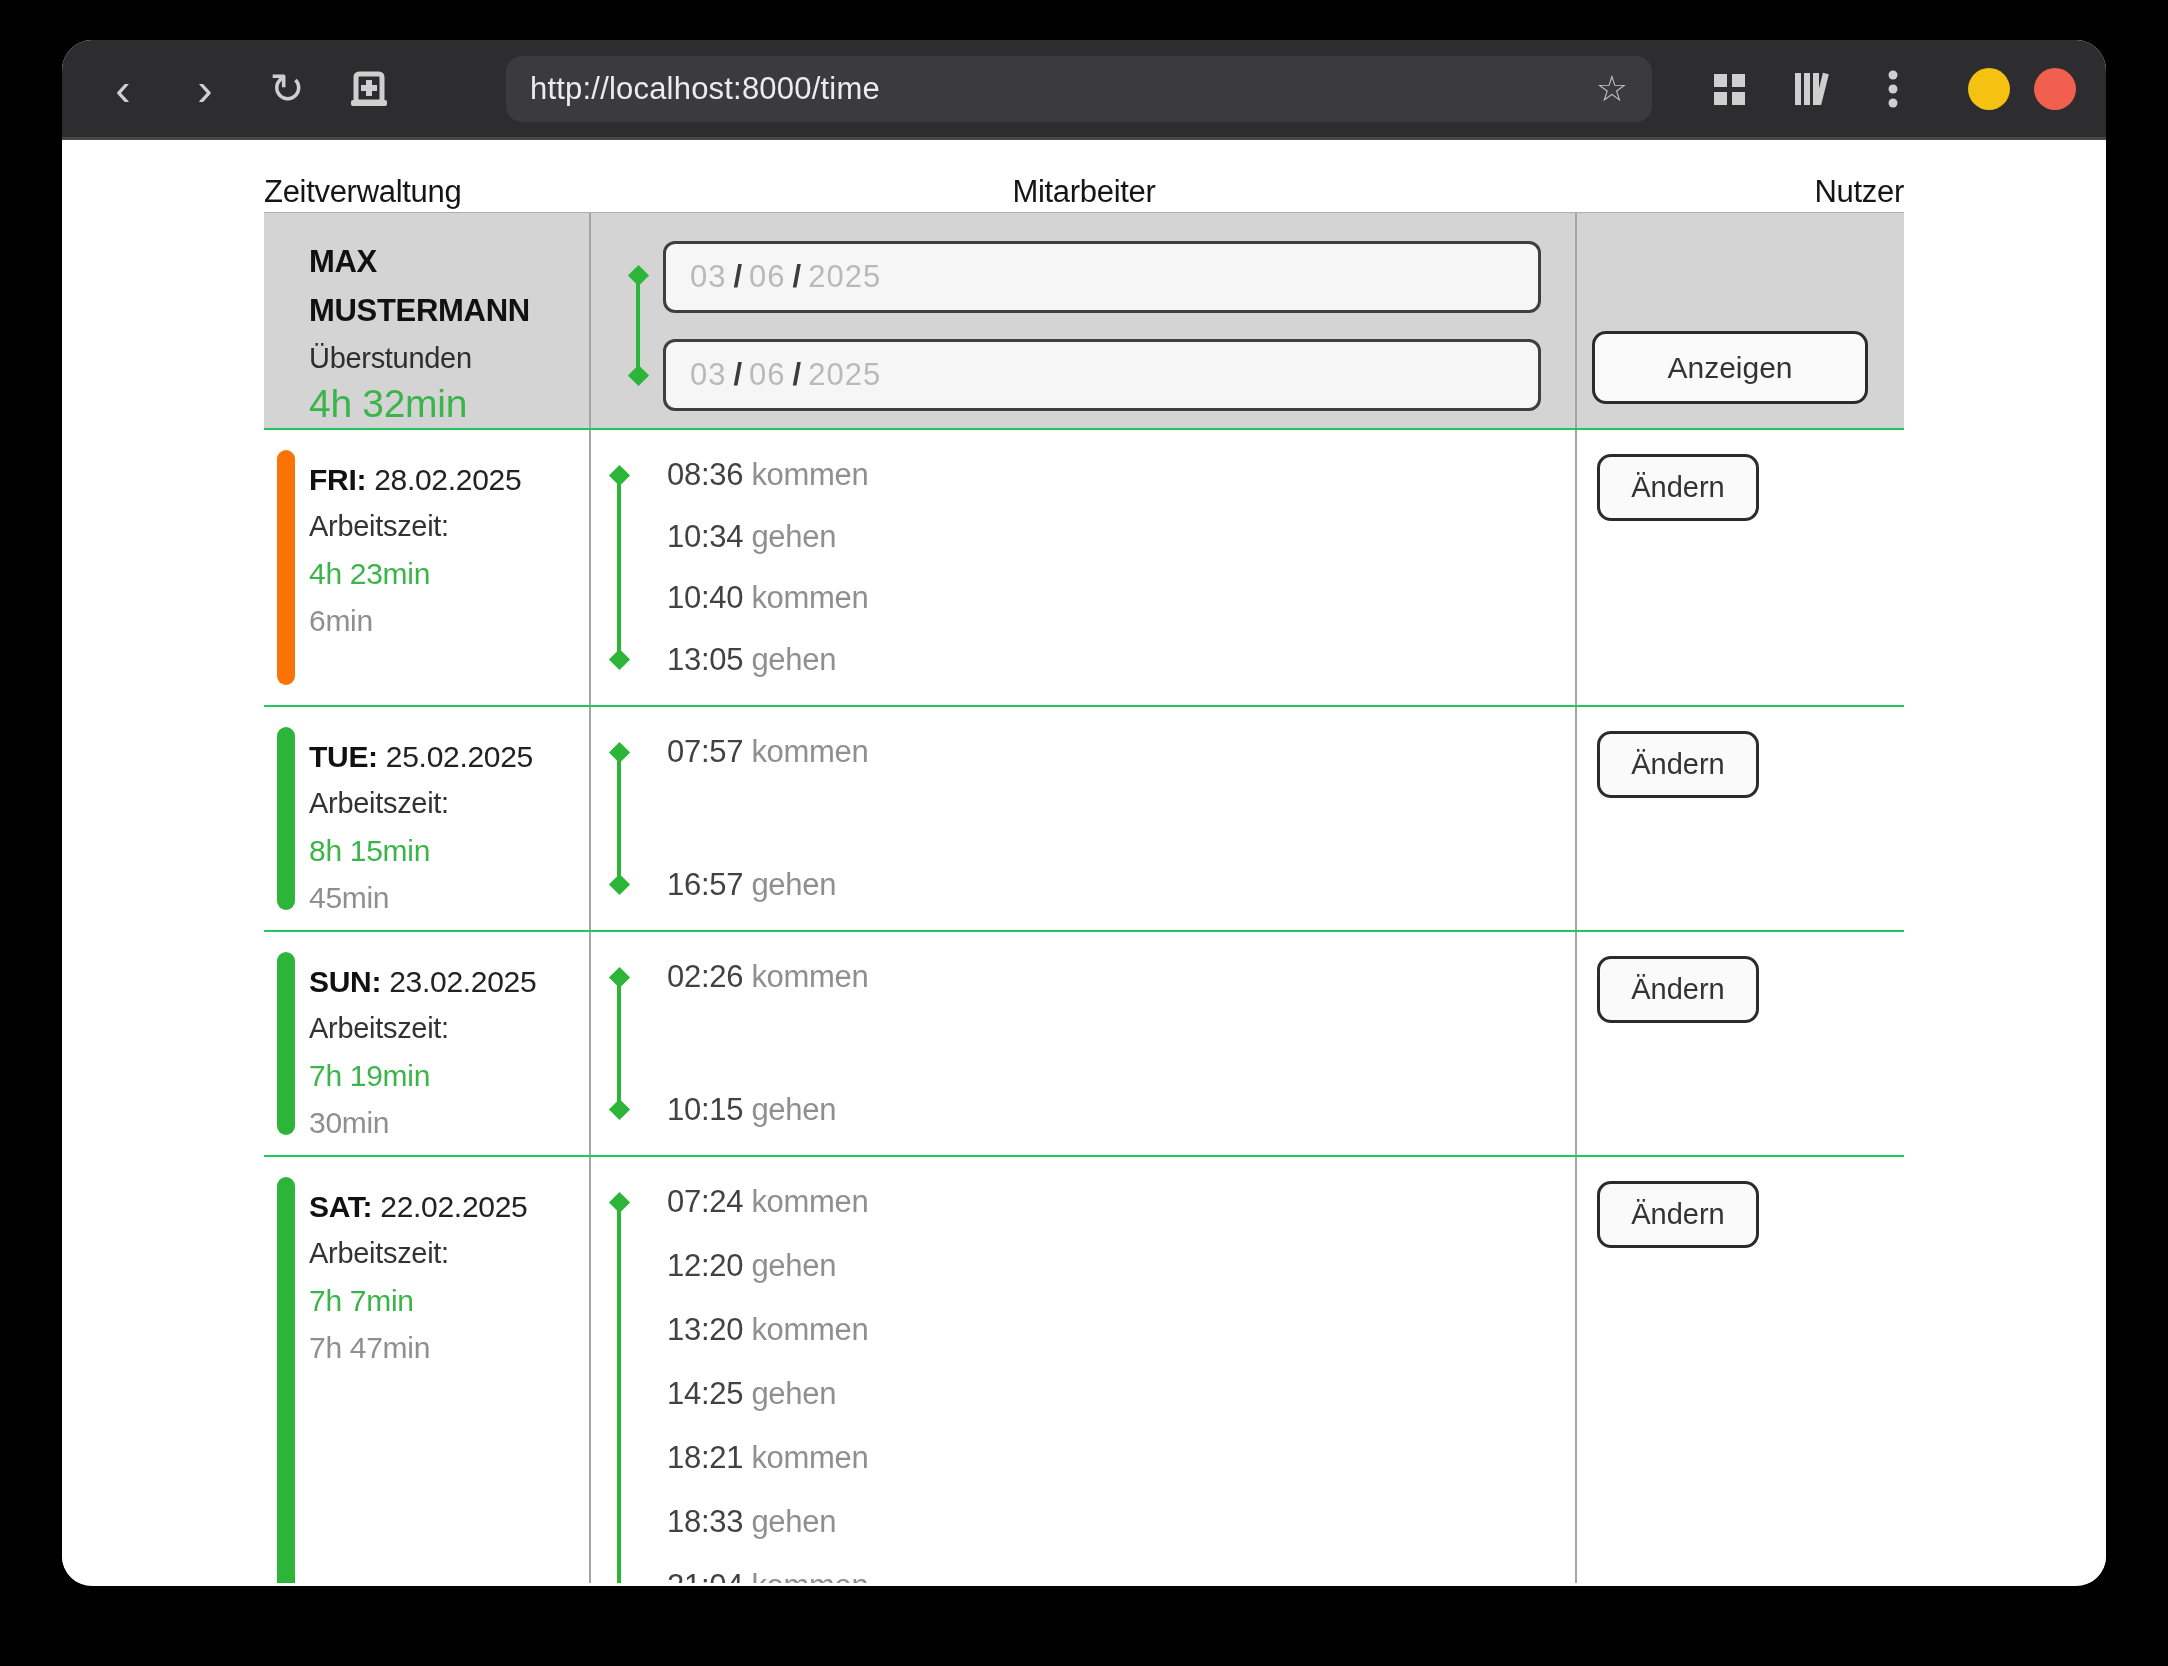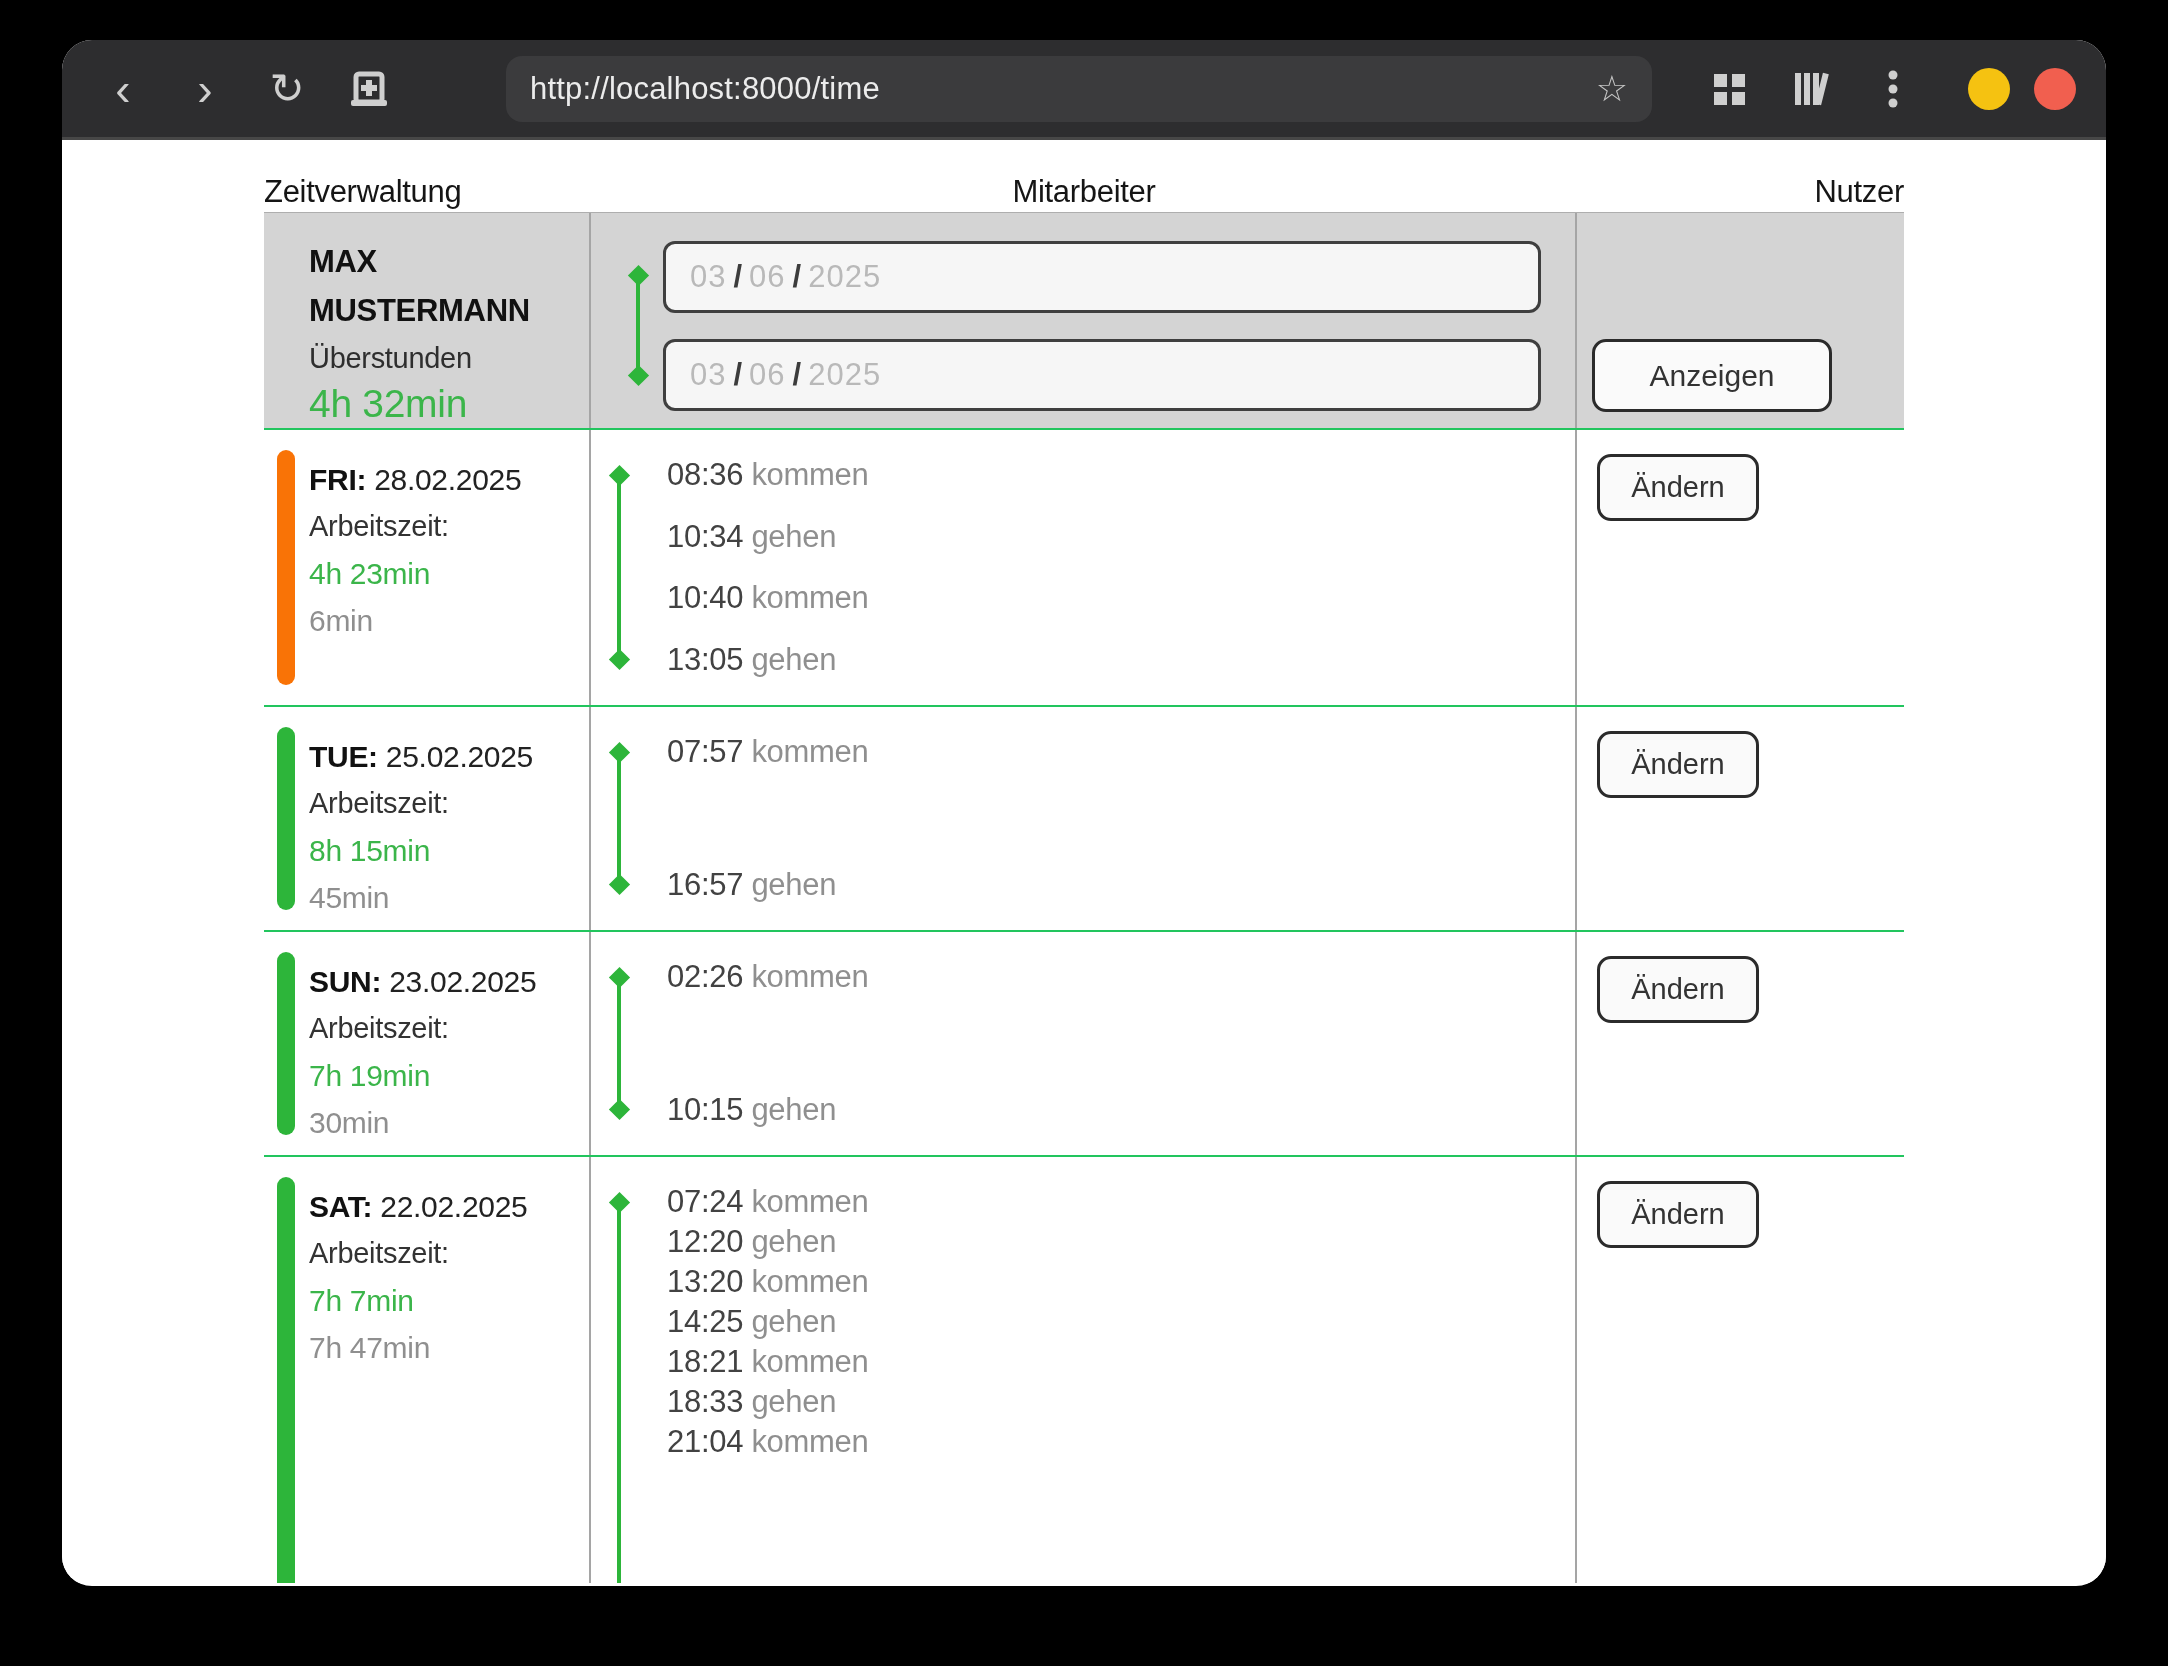--- a/index.html
+++ b/index.html
@@ -42,21 +42,21 @@
   .green{color:var(--green-text,#3bb54a);}
   .gray{color:#8f8f8f;}
 
   .date-input{position:absolute;left:72px;width:878px;height:72px;background:#f6f6f6;border:3px solid #3f3f3f;border-radius:12px;box-sizing:border-box;display:flex;align-items:center;padding:0 24px;font-size:31px;cursor:text;}
   .date-input.first{top:28px;}
   .date-input.second{top:126px;}
   .ph{color:#b9b9b9;letter-spacing:1px;}
   .sep{color:#3c3c3c;margin:0 7px;font-weight:bold;}
 
   .btn{background:#fafafa;border:3px solid #2b2b2b;border-radius:14px;font-family:inherit;color:#333;cursor:pointer;}
-  .btn-anzeigen{position:absolute;top:126px;left:15px;width:240px;height:73px;font-size:30px;}
+  .btn-anzeigen{position:absolute;top:118px;left:15px;width:276px;height:73px;font-size:30px;}
   .btn-aendern{position:absolute;top:24px;left:20px;width:162px;height:67px;font-size:29px;}
 
   
   .timeline{position:absolute;width:4px;background:var(--green-bar,#2db53a);}
   .timeline::before,.timeline::after{content:"";position:absolute;width:15px;height:15px;background:inherit;left:-5.5px;transform:rotate(45deg);}
   .timeline::before{top:-7px;}
   .timeline::after{bottom:-7px;}
   .tl-card{left:45px;top:62px;bottom:52px;}
   .tl-times{left:26px;top:45px;bottom:45px;}
   .clipped .tl-times{bottom:0;}
@@ -67,21 +67,21 @@
   #rows .day-row:nth-of-type(1){height:277px;}
   #rows .day-row:nth-of-type(2){height:225px;}
   #rows .day-row:nth-of-type(3){height:225px;}
   #rows .day-row:nth-of-type(4){min-height:500px;}
   .day-bar{position:absolute;left:13px;top:20px;bottom:20px;width:18px;border-radius:10px;}
   .day-info{margin-left:45px;padding-top:26px;font-size:30px;line-height:47px;letter-spacing:-.3px;}
   .day-title{color:#222;}
   .day-title b{color:#111;}
   .work-label{color:#333;font-size:29px;}
   .time-list{display:flex;flex-direction:column;justify-content:space-between;height:100%;box-sizing:border-box;padding:25px 0 25px 76px;font-size:31px;letter-spacing:-.3px;}
-  .clipped .time-list{justify-content:flex-start;}
+  .clipped .time-list{justify-content:flex-start;gap:24px;}
   .time-entry{line-height:40px;white-space:nowrap;}
   .t-val{color:#424242;}
   .t-kind{color:#8f8f8f;}
 </style>
 </head>
 <body>
 
 <div class="window">
 
   <div class="toolbar">

